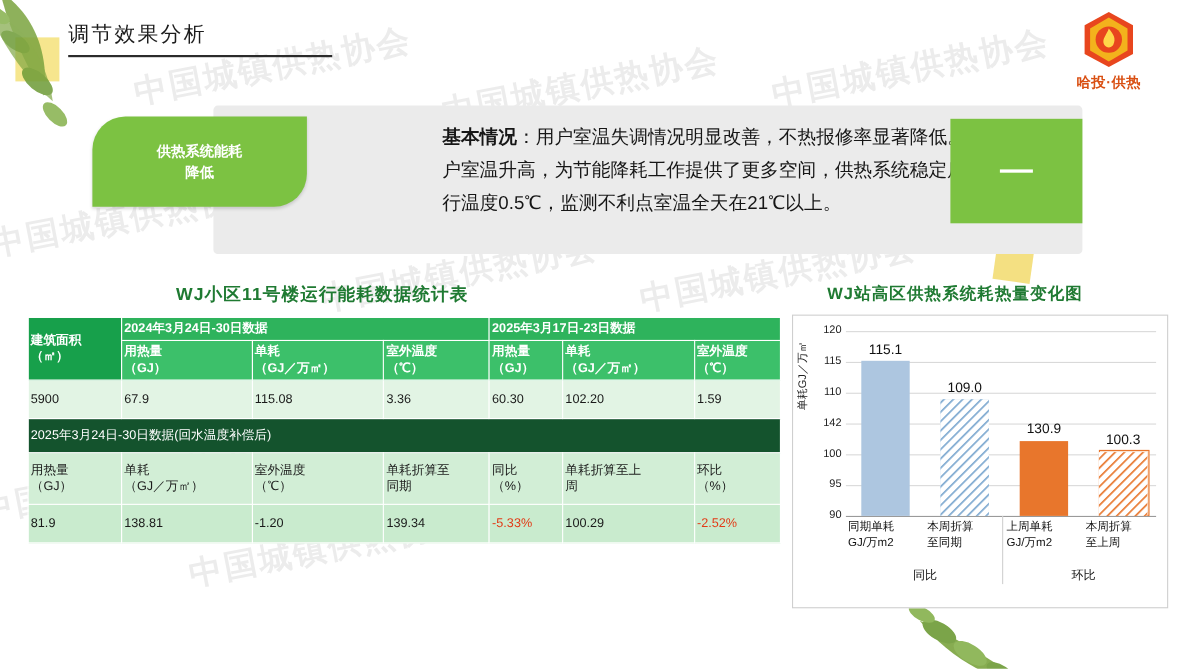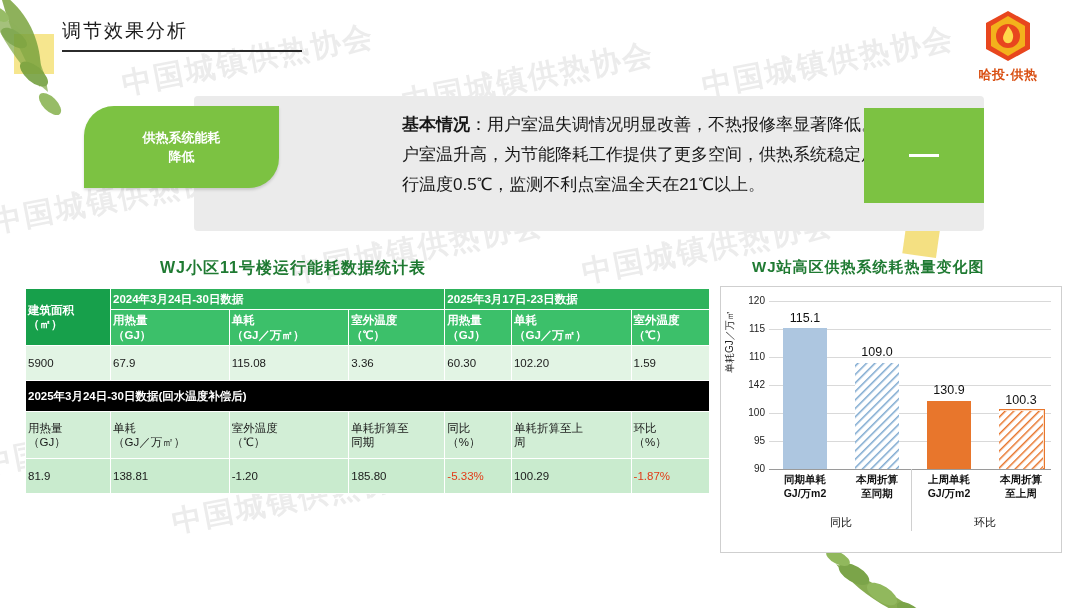--- a/index.html
+++ b/index.html
@@ -196,21 +196,21 @@
     padding: 3px 2px;
     line-height: 1.25;
   }
   .hd-dark { background: #17a04b; color:#fff; font-weight: bold; }
   .hd-green { background: #2eb35c; color:#fff; font-weight: bold; }
   .hd-lite { background: #3cc06a; color:#fff; font-weight: bold; }
   .cell-l1 { background: #e2f4e4; }
   .cell-l2 { background: #d2eed6; }
   .cell-l3 { background: #c9ebce; }
   .neg { color: #e23b17; font-weight: normal; }
-  .sub-banner { background:#000000; color:#fff; font-weight:bold; }
+  .sub-banner { background:#14532d; color:#fff; font-weight:normal; }
 
   
   .chart-box {
     position: absolute;
     left: 720px; top: 286px;
     width: 340px; height: 265px;
     background: #ffffff;
     border: 1px solid #cfcfcf;
   }
   .chart-inner { position: absolute; left:0; top:0; width:100%; height:100%; }
@@ -253,23 +253,22 @@
     font-size: 12.5px;
     color: #111;
     text-align: center;
     font-weight: normal;
   }
   .x-lab {
     position: absolute;
     top: 186px;
     font-size: 10.5px;
     color: #111;
-    text-align: center;
+    text-align: left;
     line-height: 1.3;
-    font-weight: bold;
   }
   .grp-lab {
     position: absolute;
     top: 228px;
     font-size: 11px;
     color: #111;
     text-align: center;
   }
   .grp-div {
     position: absolute;
@@ -429,24 +428,24 @@
       </td>
       <td class="cell-l2">
         <div>环比</div>
         <div>（%）</div>
       </td>
     </tr>
     <tr>
       <td class="cell-l3" style="height:28px;">81.9</td>
       <td class="cell-l3">138.81</td>
       <td class="cell-l3">-1.20</td>
-      <td class="cell-l3">185.80</td>
+      <td class="cell-l3">139.34</td>
       <td class="cell-l3 neg">-5.33%</td>
       <td class="cell-l3">100.29</td>
-      <td class="cell-l3 neg">-1.87%</td>
+      <td class="cell-l3 neg">-2.52%</td>
     </tr>
   </tbody>
     </table>
 
   <div class="chart-box">
     <div class="chart-inner">
 
       <svg width="0" height="0" style="position:absolute">
         <defs>
           <pattern id="hatchBlue" patternUnits="userSpaceOnUse" width="6" height="6" patternTransform="rotate(45)">

